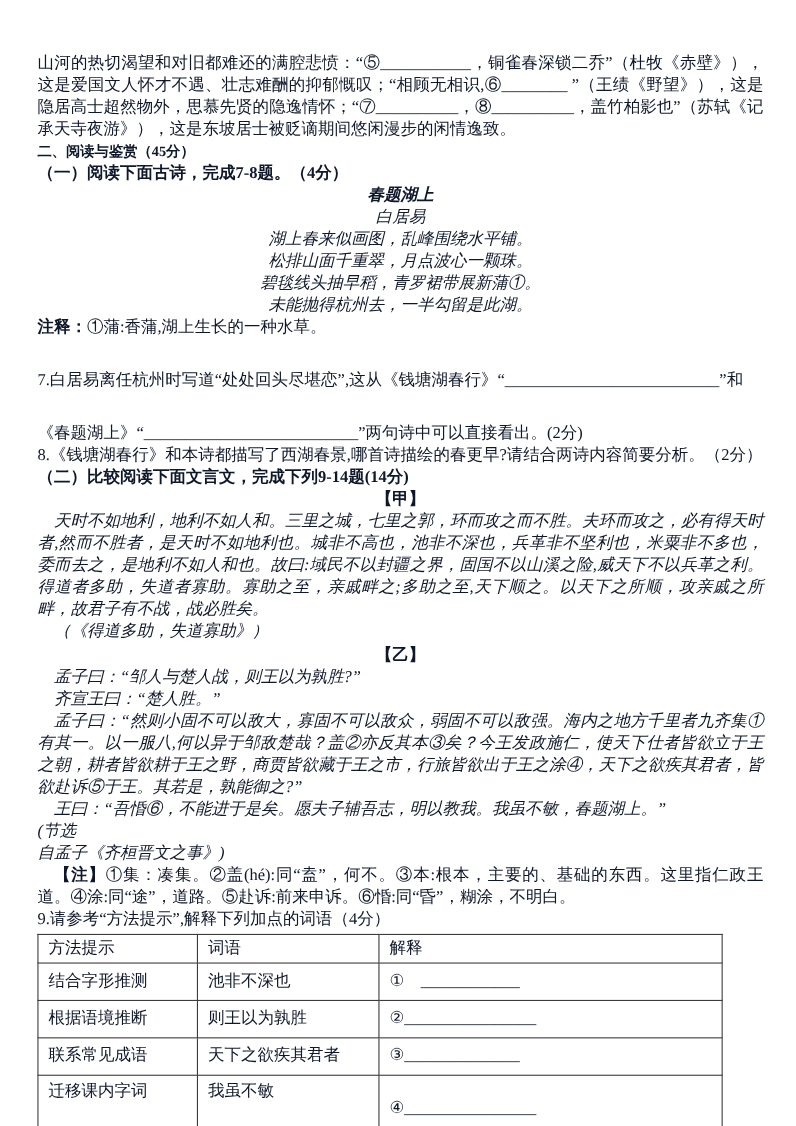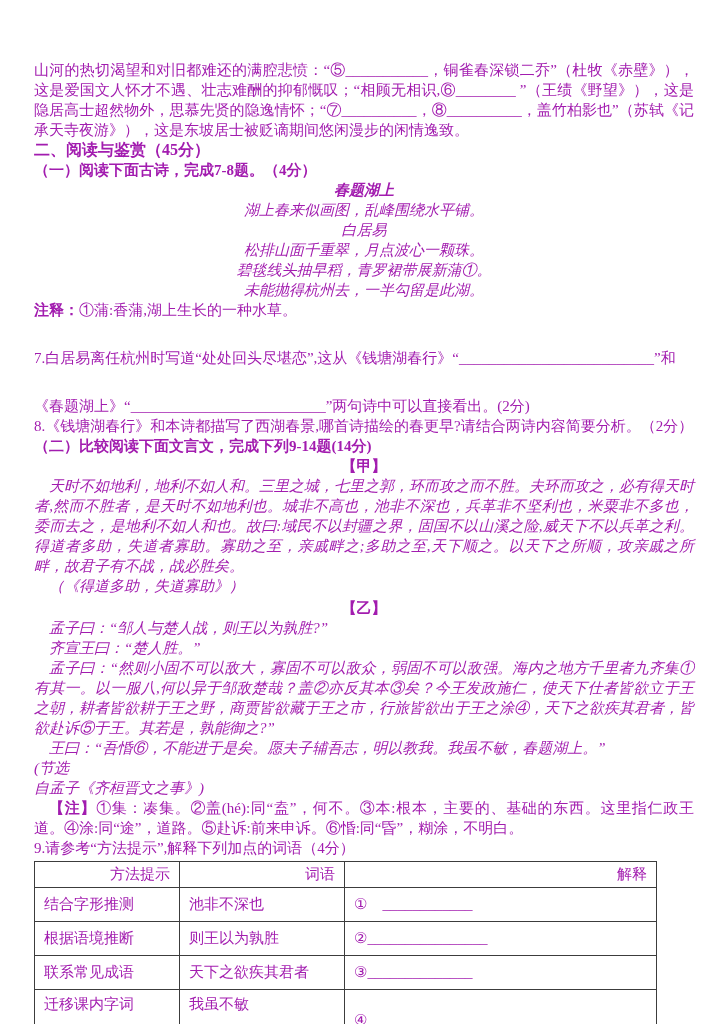--- a/index.html
+++ b/index.html
@@ -1,47 +1,47 @@
 <!DOCTYPE html>
 <html><head>
 <meta charset="utf-8">
 <style>
   * { margin:0; padding:0; box-sizing:border-box; }
   html,body { background:#e8e8e8; }
   .page {
     width:724px; height:1024px; margin:0 auto;
-    background:#ffffff; color:#a21caf;
+    background:#ffffff; color:#0f172a;
     font-family:"Liberation Serif","DejaVu Serif",serif;
     font-size:15px; line-height:20px;
-    padding:60px 30px 0 34px;
+    padding:48px 30px 0 34px;
     overflow:hidden;
   }
   .t { text-align:justify; }
   .bold { font-weight:bold; }
   .center { text-align:center; }
   .rightal { text-align:left; }
   .kai { font-style:italic; }
   .indent1 { text-indent:1em; }
   .nowrap { white-space:nowrap; overflow:hidden;margin-top:28px; }
   .poem-block { line-height:19px; }
   .poem-block .pl { line-height:20px;text-align:center; }
-  .heading { font-size:16px; }
+  .heading { font-size:13px; }
   .qtable {
     border-collapse:collapse; table-layout:fixed;
     width:622px; margin:3px 0 5px 0;
     line-height:19px;
   }
   .qtable th, .qtable td {
     border:1.6px solid #3c3c3c;
     padding:2px 9px;
     font-weight:normal;
     vertical-align:middle;
     overflow:hidden;
   }
-  .qtable th { text-align:right; height:26px; }
+  .qtable th { text-align:left; height:26px;font-family:Liberation Mono, monospace; }
   .qtable .r td { height:34px; }
   .qtable .r-last td { height:50px; }
   .qtable .r-last .cell-top { vertical-align:top; padding-top:5px; }
   .qtable .r-last .cell-mid { vertical-align:middle; padding-top:14px; }
   .col1 { width:145px; }
   .col2 { width:165px; }
   .col3 { width:312px; }
   .optA .gap { margin-left:46px; }
   .mt2 { margin-top:2px; }
 </style>
@@ -50,22 +50,22 @@
 
 <div class="page">
 
   <p class="t">山河的热切渴望和对旧都难还的满腔悲愤：“⑤___________，铜雀春深锁二乔”（杜牧《赤壁》），这是爱国文人怀才不遇、壮志难酬的抑郁慨叹；“相顾无相识,⑥________ ”（王绩《野望》），这是隐居高士超然物外，思慕先贤的隐逸情怀；“⑦__________，⑧__________，盖竹柏影也”（苏轼《记承天寺夜游》），这是东坡居士被贬谪期间悠闲漫步的闲情逸致。</p>
 
   <p class="t bold heading">二、阅读与鉴赏（45分）</p>
   <p class="t bold">（一）阅读下面古诗，完成7-8题。（4分）</p>
 
   <div class="poem-block">
     <p class="center bold kai pl">春题湖上</p>
+    <p class="center kai pl">白居易</p>
     <p class="center kai pl">湖上春来似画图，乱峰围绕水平铺。</p>
-    <p class="center kai pl">白居易</p>
     <p class="center kai pl">松排山面千重翠，月点波心一颗珠。</p>
     <p class="center kai pl">碧毯线头抽早稻，青罗裙带展新蒲①。</p>
     <p class="center kai pl">未能抛得杭州去，一半勾留是此湖。</p>
   </div>
 
   <p class="t"><span class="bold">注释：</span><span>①蒲:香蒲,湖上生长的一种水草。</span></p>
 
   <p class="nowrap">7.白居易离任杭州时写道“处处回头尽堪恋”,这从《钱塘湖春行》“__________________________”和</p>
   <p class="nowrap">《春题湖上》“__________________________”两句诗中可以直接看出。(2分)</p>
   <p class="t">8.《钱塘湖春行》和本诗都描写了西湖春景,哪首诗描绘的春更早?请结合两诗内容简要分析。（2分）</p>

